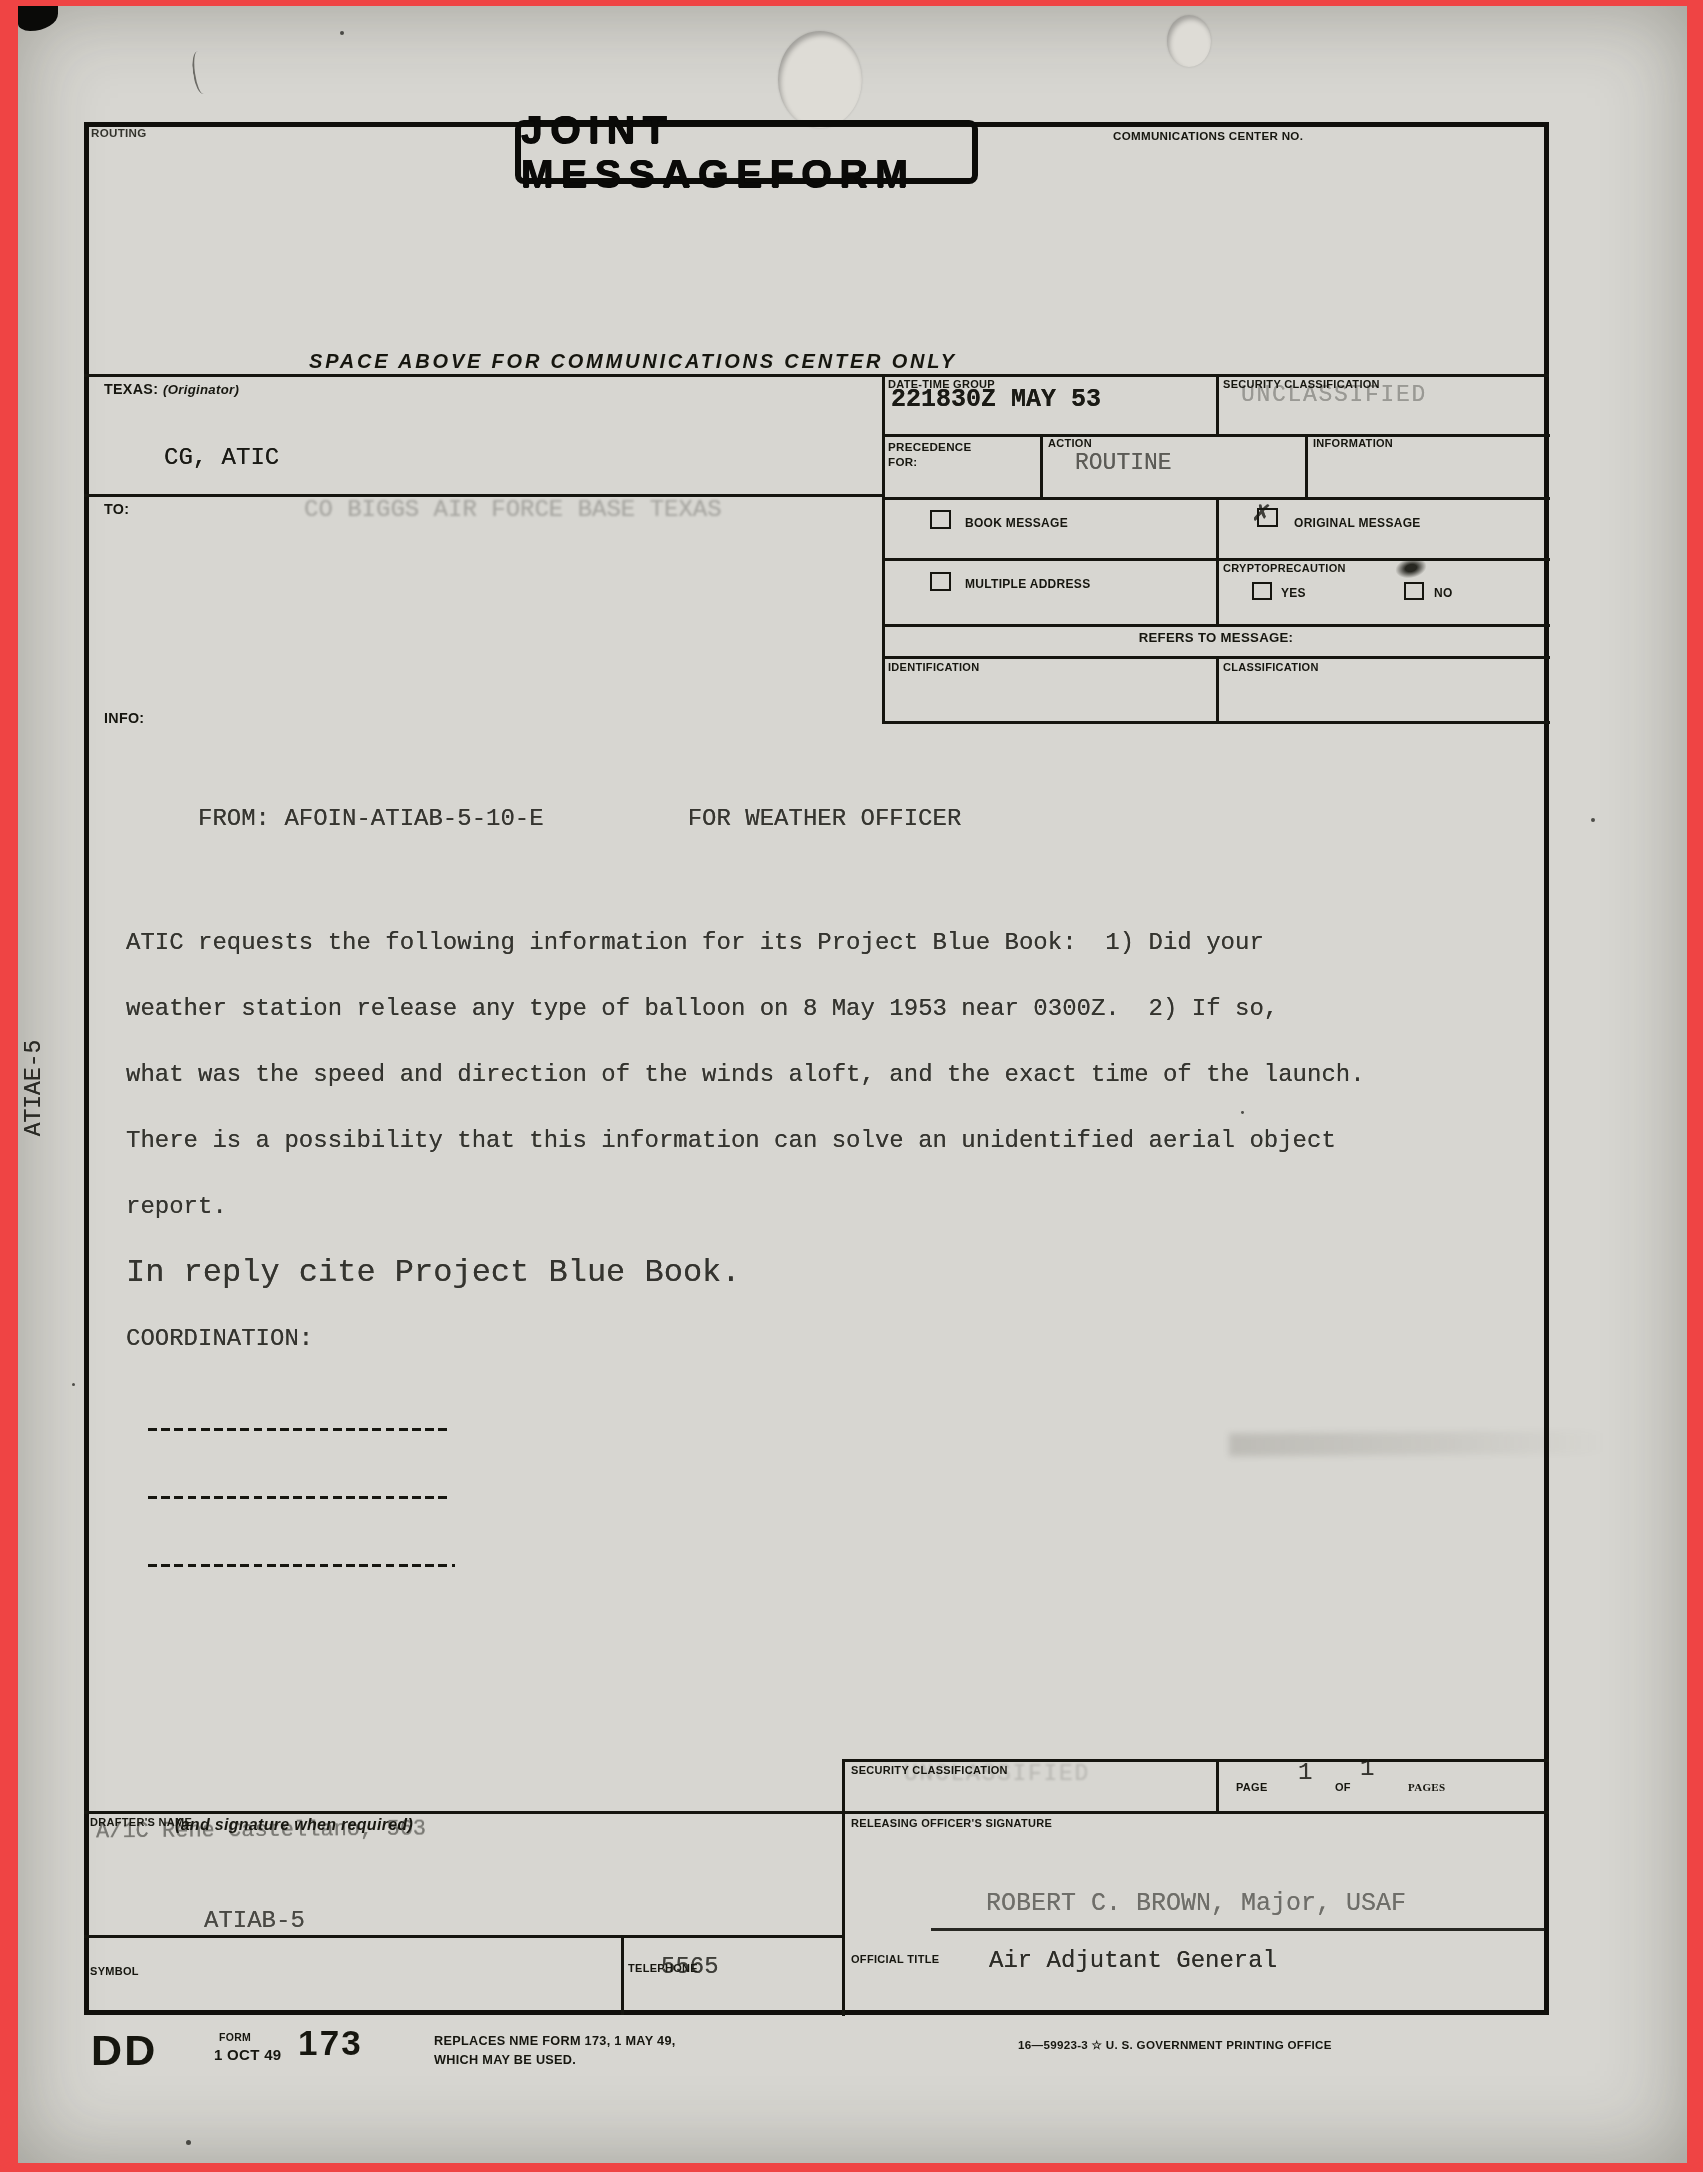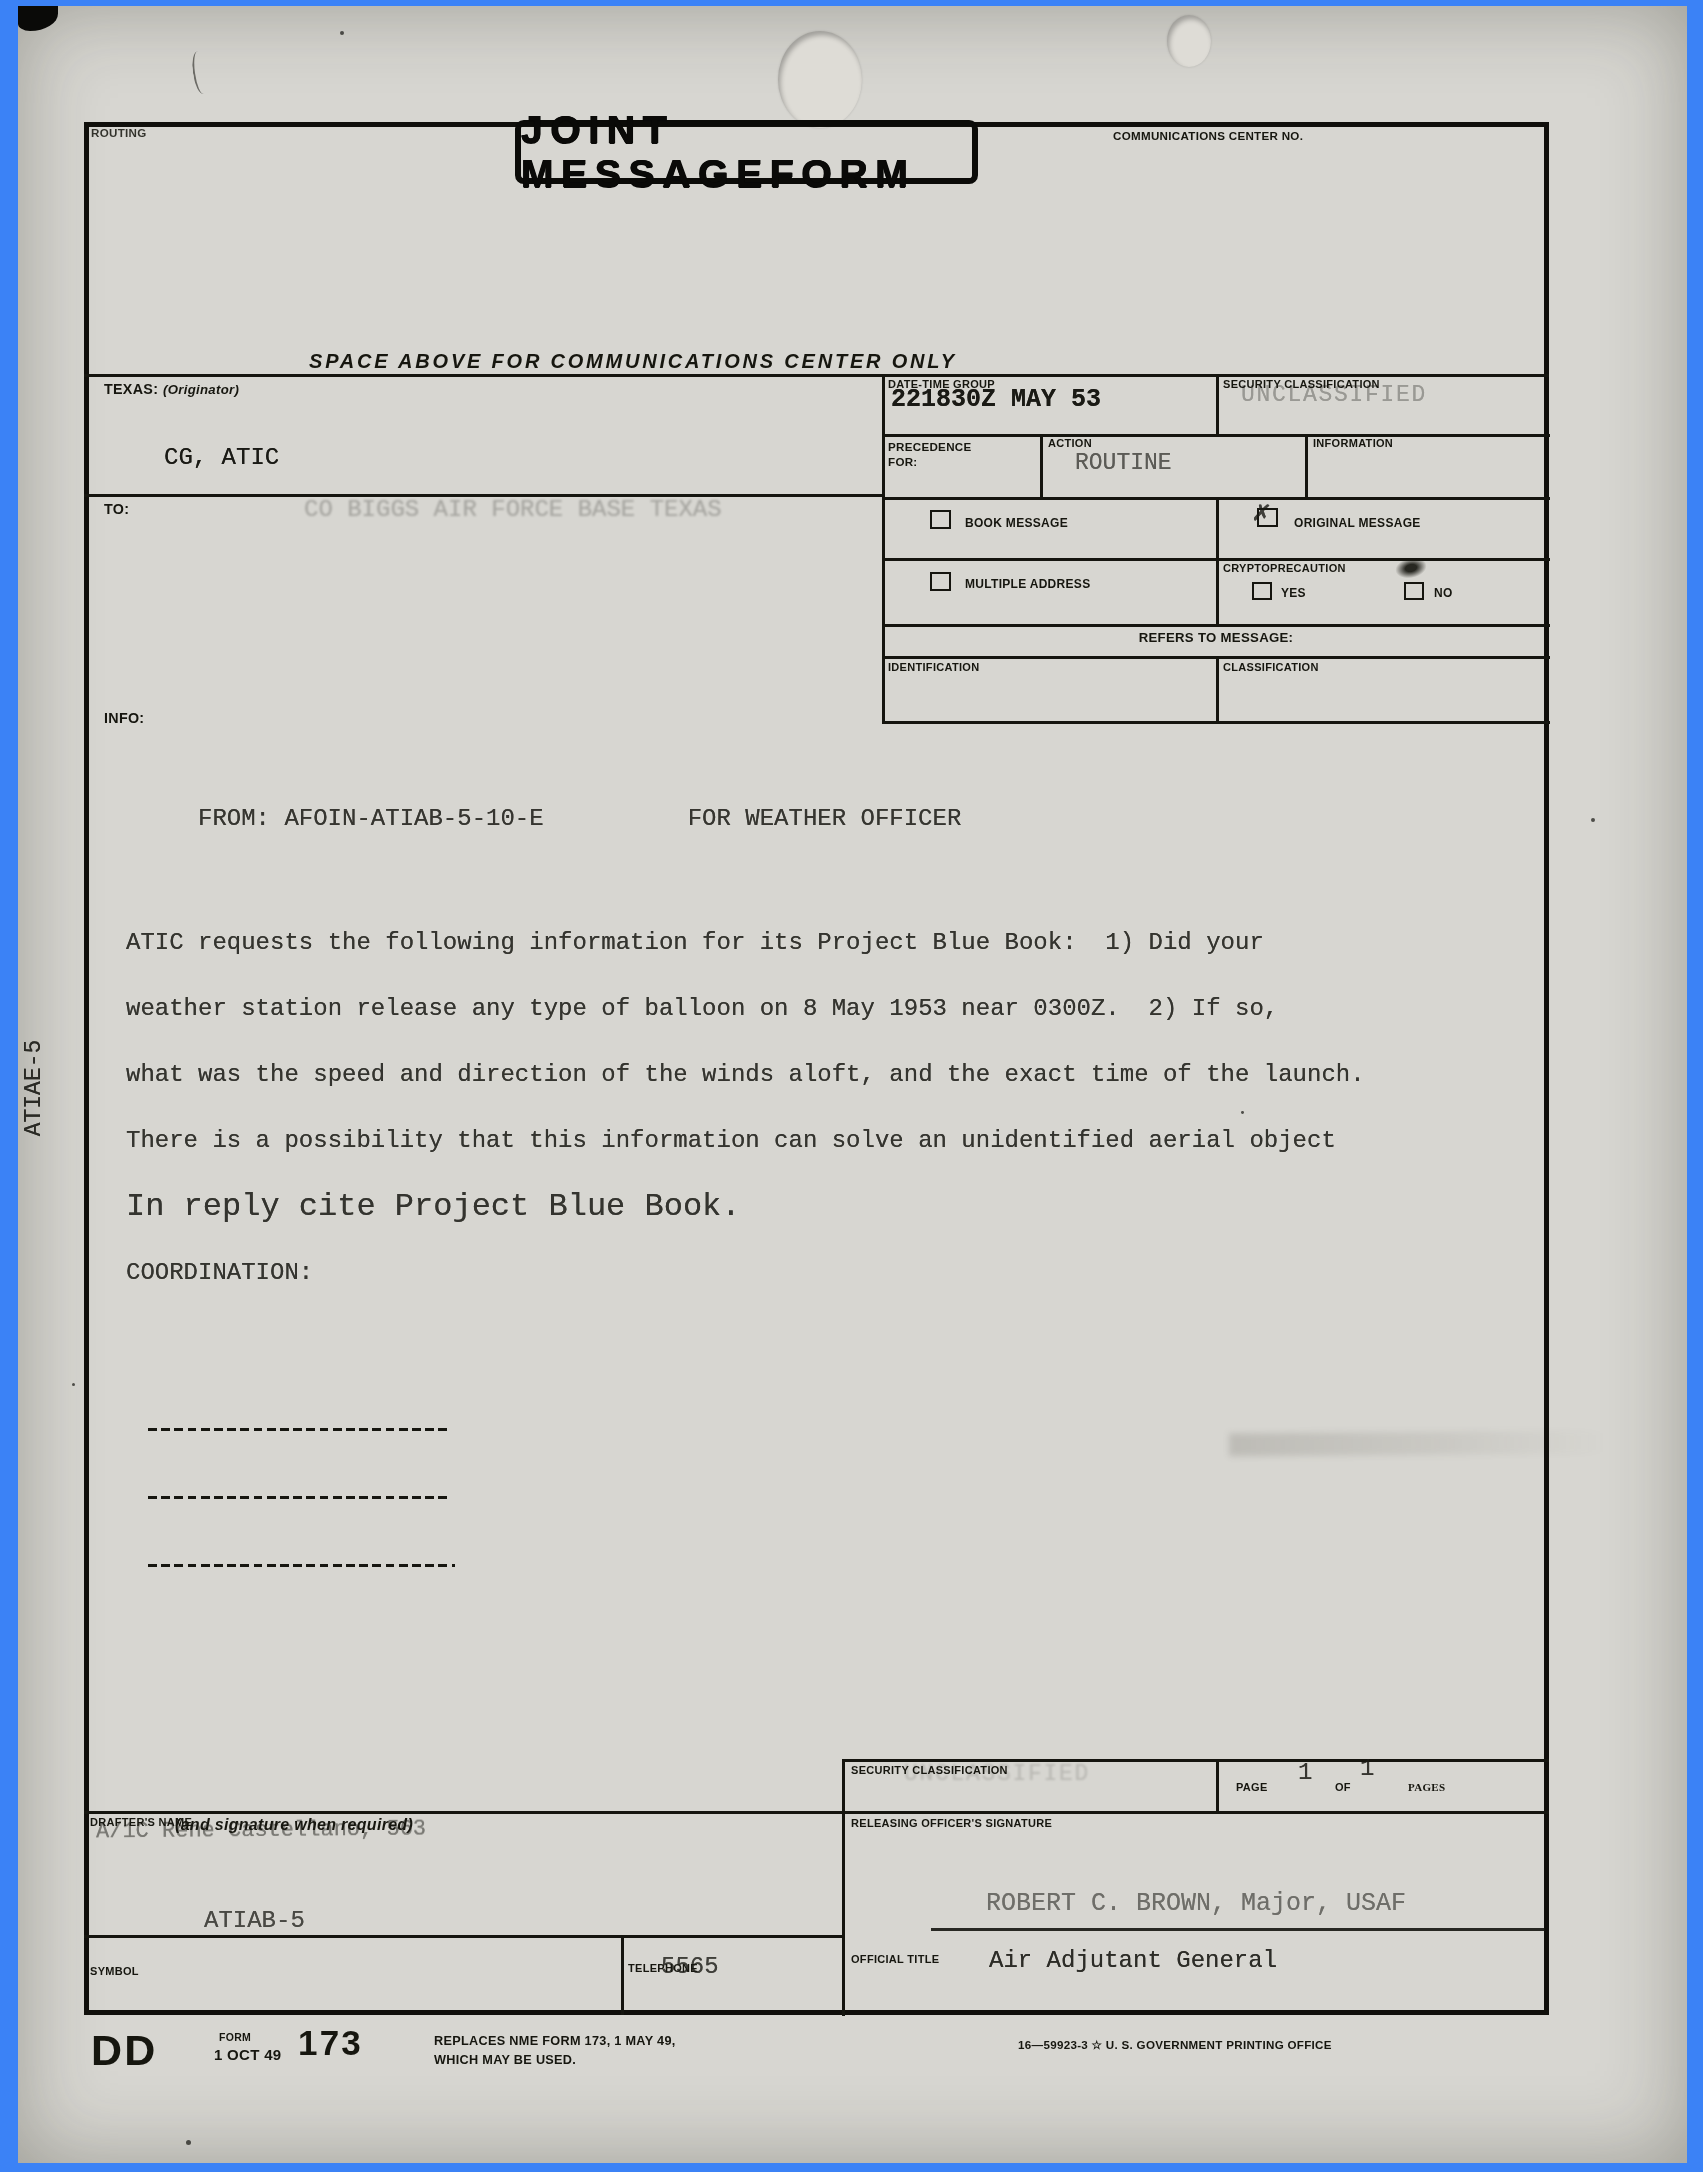--- a/index.html
+++ b/index.html
@@ -1,18 +1,18 @@
 <!DOCTYPE html>
 <html style="font-size:8.8px"><head>
 <meta charset="utf-8">
 <style>
   * { margin:0; padding:0; box-sizing:border-box; }
   html,body { background:#000; }
   body { font-family:"Liberation Sans", sans-serif; }
-  #page { position:relative; width:1704px; height:2172px; background:#3b82f6; overflow:hidden; }
+  #page { position:relative; width:1704px; height:2172px; background:#ef4444; overflow:hidden; }
   #paper { position:absolute; left:17.6px; top:5.5px; width:1669px; height:2157px;
            background:#d7d6d1; box-shadow: inset 0 0 83px rgba(40,38,28,.33); }
   .abs { position:absolute; }
   .lbl { font-family:"Liberation Sans", sans-serif; font-weight:bold; color:#16160f; letter-spacing:0.3px; }
   .ital { font-style:italic; }
   .typed { font-family:"Liberation Mono","DejaVu Sans Mono",monospace; color:#1a1a15;
            white-space:pre; text-shadow:0 0 0.6px rgba(25,25,18,.85); }
   .hline, .vline { background:#15150f; }
   .checkbox { position:absolute; border:2.2px solid #15150f; background:transparent; }
   .formborder { position:absolute; border:5px solid #100f0b; }
@@ -114,20 +114,21 @@
   <div class="abs lbl" style="left:888px; top:661px; font-size:11px;">IDENTIFICATION</div>
   <div class="abs lbl" style="left:1223px; top:661px; font-size:11px;">CLASSIFICATION</div>
 
   <div class="abs typed" style="left:198px; top:805px; font-size:24px; opacity:.85;">FROM: AFOIN-ATIAB-5-10-E          FOR WEATHER OFFICER</div>
 
   <div class="abs" style="left:126px; top:910px; line-height:66px;">
     <div class="typed" style="font-size:24px; opacity:.86;">ATIC requests the following information for its Project Blue Book:  1) Did your</div>
     <div class="typed" style="font-size:24px; opacity:.86;">weather station release any type of balloon on 8 May 1953 near 0300Z.  2) If so,</div>
     <div class="typed" style="font-size:24px; opacity:.86;">what was the speed and direction of the winds aloft, and the exact time of the launch.</div>
     <div class="typed" style="font-size:24px; opacity:.86;">There is a possibility that this information can solve an unidentified aerial object</div>
+    <div class="typed" style="font-size:24px; opacity:.86;">report.</div>
     <div class="typed" style="font-size:32px; opacity:.86;">In reply cite Project Blue Book.</div>
     <div class="typed" style="font-size:24px; opacity:.86;">COORDINATION:</div>
   </div>
 
   <div class="abs dashline" style="left:148px; top:1428px; width:300px;"></div>
   <div class="abs dashline" style="left:148px; top:1496px; width:300px;"></div>
   <div class="abs dashline" style="left:148px; top:1564px; width:307px;"></div>
 
   <div class="abs typed" style="left:-32px; top:1075px; width:132px; text-align:center; font-size:23px; transform:rotate(-90deg); opacity:.9;">ATIAE-5</div>
 

